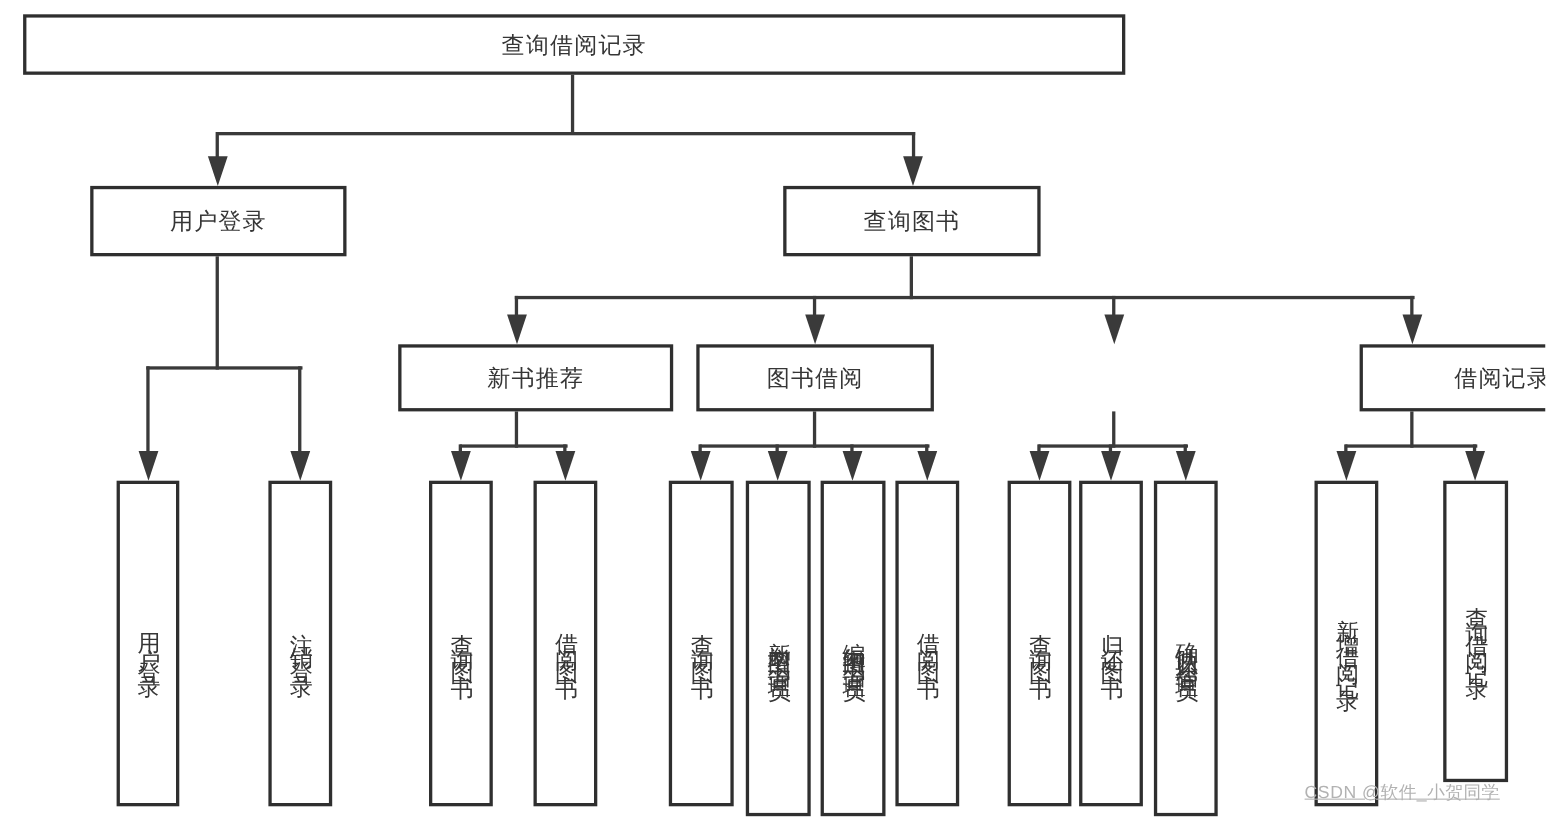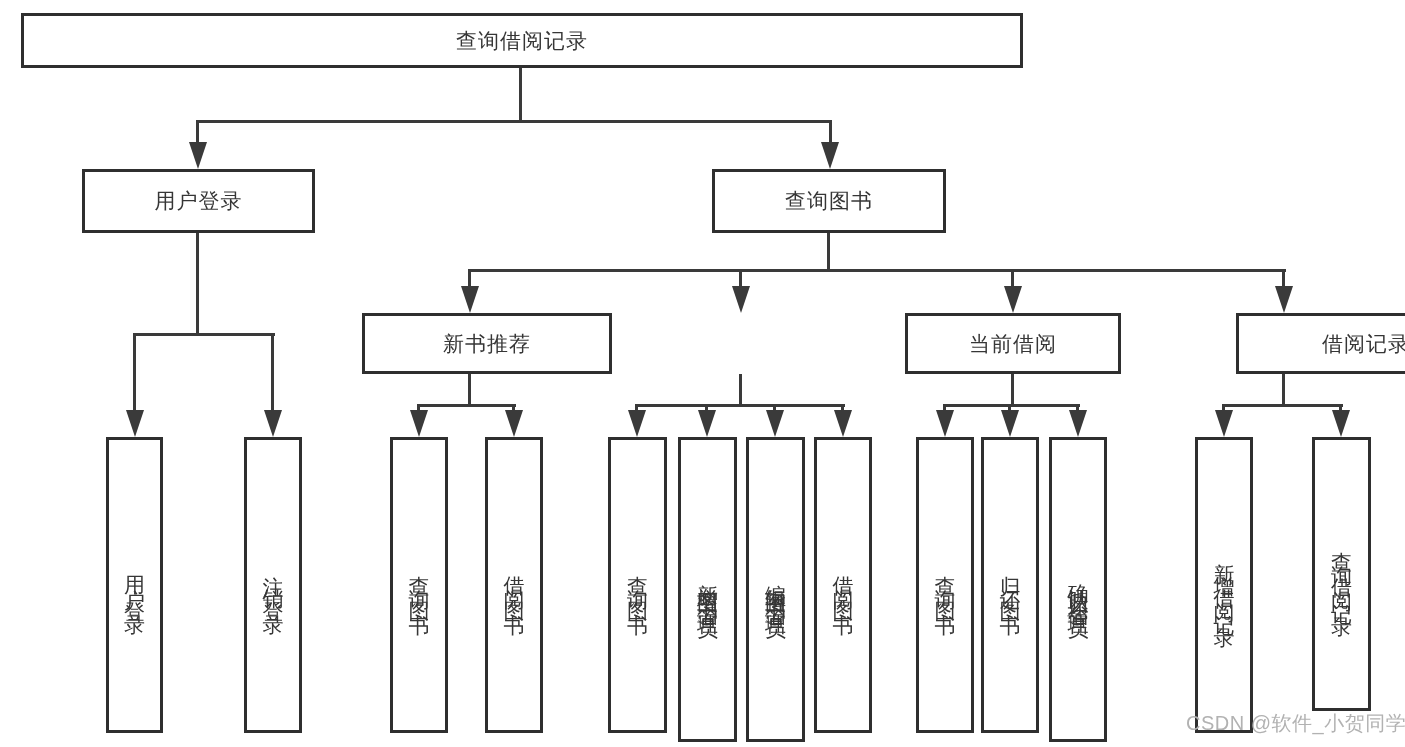--- a/index.html
+++ b/index.html
@@ -7,22 +7,22 @@
           font-family:"Liberation Sans","DejaVu Sans",sans-serif;}
   .node{position:absolute;box-sizing:border-box;background:#ffffff;border:3px solid #2f2f2f;
         display:flex;align-items:center;justify-content:center;color:#363636;}
   .hnode{font-size:21px;letter-spacing:1px;}
   .vnode .vtxt{writing-mode:vertical-rl;text-orientation:mixed;font-size:21px;letter-spacing:13px;}
   .vnode.tight .vtxt{letter-spacing:5px;}
   .vl{position:absolute;width:3px;background:#3a3a3a;}
   .hl{position:absolute;height:3px;background:#3a3a3a;}
   .ah{position:absolute;width:0;height:0;border-left:9px solid transparent;
       border-right:9px solid transparent;border-top:27px solid #3a3a3a;}
-  .wm{position:absolute;left:1186px;top:710px;font-size:20px;color:#b2b2b2;z-index:5;
-      letter-spacing:0.5px;white-space:nowrap;}
+  .wm{position:absolute;left:1186px;top:710px;font-size:16px;color:#b2b2b2;z-index:5;
+      letter-spacing:0.5px;white-space:nowrap;text-decoration:underline;}
 </style>
 </head>
 <body>
 
 <div id="canvas">
 
   <div class="node hnode" style="left:21px;top:13px;width:1002px;height:55px;">
     <span>查询借阅记录</span>
   </div>
 
@@ -54,22 +54,22 @@
   <div class="vl" style="left:739px;top:269px;height:22px;"></div>
   <div class="ah" style="left:732px;top:286px;"></div>
   <div class="vl" style="left:1011px;top:269px;height:22px;"></div>
   <div class="ah" style="left:1004px;top:286px;"></div>
   <div class="vl" style="left:1282px;top:269px;height:22px;"></div>
   <div class="ah" style="left:1275px;top:286px;"></div>
 
   <div class="node hnode" style="left:362px;top:313px;width:250px;height:61px;">
     <span>新书推荐</span>
   </div>
-  <div class="node hnode" style="left:905px;top:313px;width:216px;height:61px;">
-    <span>当前借阅</span>
+  <div class="node hnode" style="left:633px;top:313px;width:216px;height:61px;">
+    <span>图书借阅</span>
   </div>
   <div class="node hnode" style="left:1188px;top:313px;width:260px;height:61px;margin-left:48px;">
     <span>借阅记录</span>
   </div>
 
   <div class="vl" style="left:468px;top:374px;height:33px;"></div>
   <div class="hl" style="left:418px;top:404px;width:98px;"></div>
   <div class="vl" style="left:417px;top:404px;height:12px;"></div>
   <div class="ah" style="left:410px;top:410px;"></div>
   <div class="vl" style="left:512px;top:404px;height:12px;"></div>

